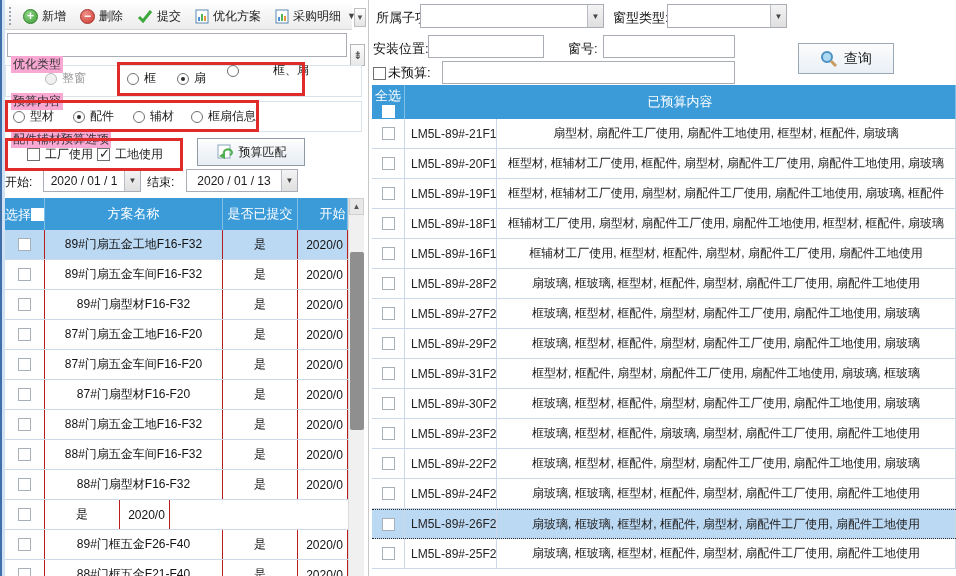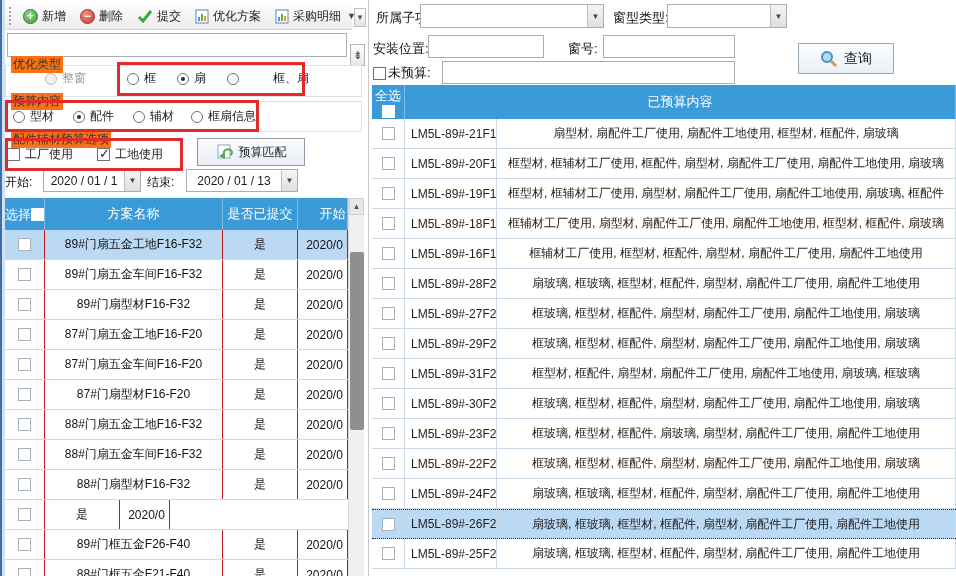--- a/index.html
+++ b/index.html
@@ -25,21 +25,21 @@
   .circle-icon.red { background:radial-gradient(circle at 35% 30%, #ef8f88, #cc3a31); border:1px solid #a52c25; }
   .caret { font-size:9px; color:#444; margin-left:2px; }
   .ovf-btn { position:absolute; left:349px; top:8px; width:12px; height:19px; border:1px solid #bfbfbf;
              background:linear-gradient(#fff,#e4e4e4); font-size:8px; color:#555; text-align:center; line-height:17px; }
   .ovf-btn2 { position:absolute; left:345px; top:44px; width:15px; height:22px; border:1px solid #b5b5b5;
               background:linear-gradient(#fcfcfc,#e8e8e8); font-size:11px; color:#444; text-align:center; line-height:20px; }
 
   .filter-input { position:absolute; left:2px; top:33px; width:340px; height:24px;
                   border:1px solid #a9aeb5; background:#fff; }
 
-  .grp-label { position:absolute; background:#f97316; padding:0 2px; color:#333; z-index:3; }
+  .grp-label { position:absolute; background:#f9a8d4; padding:0 2px; color:#333; z-index:3; }
   .grp-box { position:absolute; border:1px solid #dbe3ea; }
   .red-box { position:absolute; border:3px solid #e02b2b; z-index:4; pointer-events:none; }
 
   .opt { position:absolute; display:inline-flex; align-items:center; gap:5px; white-space:nowrap; z-index:2; }
   .radio { width:12px; height:12px; border:1px solid #707070; border-radius:50%; background:#fff; position:relative; flex:0 0 auto; }
   .radio.on::after { content:""; position:absolute; left:3px; top:3px; width:4px; height:4px; border-radius:50%; background:#2e2e2e; }
   .opt.dis .radio { border-color:#b8b8b8; background:#f1f1f1; }
   .opt.dis { color:#9a9a9a; }
   .cbx { width:13px; height:13px; border:1px solid #707070; background:#fff; position:relative; flex:0 0 auto; }
   .cbx.on::after { content:"✓"; position:absolute; left:1px; top:-3px; font-size:13px; font-weight:bold; color:#222; }
@@ -170,21 +170,21 @@
           <span>整窗</span>
         </span>
         <span class="opt" style="left: 122px; top: 70px;">
           <span class="radio"></span>
           <span>框</span>
         </span>
         <span class="opt" style="left: 172px; top: 70px;">
           <span class="radio on"></span>
           <span>扇</span>
         </span>
-        <span class="opt" style="left: 222px; top: 70px; gap: 34px;">
+        <span class="opt" style="left: 222px; top: 62px; gap: 34px;">
           <span class="radio"></span>
           <span>框、扇</span>
         </span>
       </div>
     <div class="red-box" style="left:112px; top:62px; width:188px; height:34px;"></div>
 
     <div class="grp-label" style="left:6px; top:93px;">预算内容</div>
     <div class="grp-box" style="left:0; top:101px; width:357px; height:31px;"></div>
     <div id="budget">
         <span class="opt" style="left: 8px; top: 108px;">
@@ -201,21 +201,21 @@
         </span>
         <span class="opt" style="left: 186px; top: 108px;">
           <span class="radio"></span>
           <span>框扇信息</span>
         </span>
       </div>
     <div class="red-box" style="left:0; top:100px; width:254px; height:32px;"></div>
 
     <div class="grp-label" style="left:6px; top:131px;">配件辅材预算选项</div>
     <div id="acc">
-        <span class="opt" style="left: 2px; top: 146px;">
+        <span class="opt" style="left: 22px; top: 146px;">
           <span class="cbx"></span>
           <span>工厂使用</span>
         </span>
         <span class="opt" style="left: 92px; top: 146px;">
           <span class="cbx on"></span>
           <span>工地使用</span>
         </span>
       </div>
     <div class="red-box" style="left:0; top:138px; width:178px; height:33px;"></div>
 

